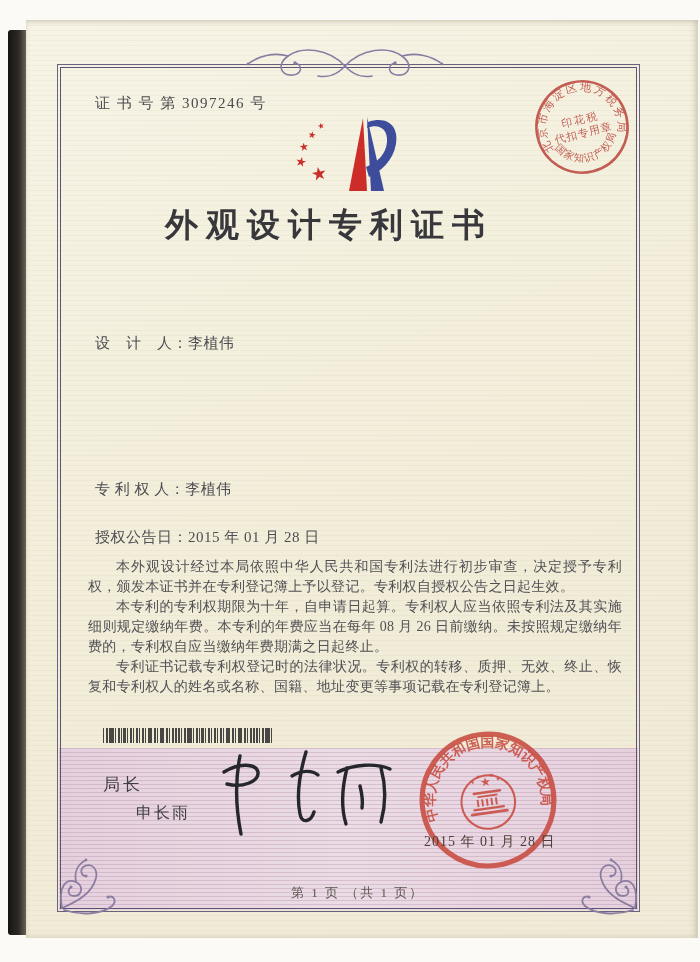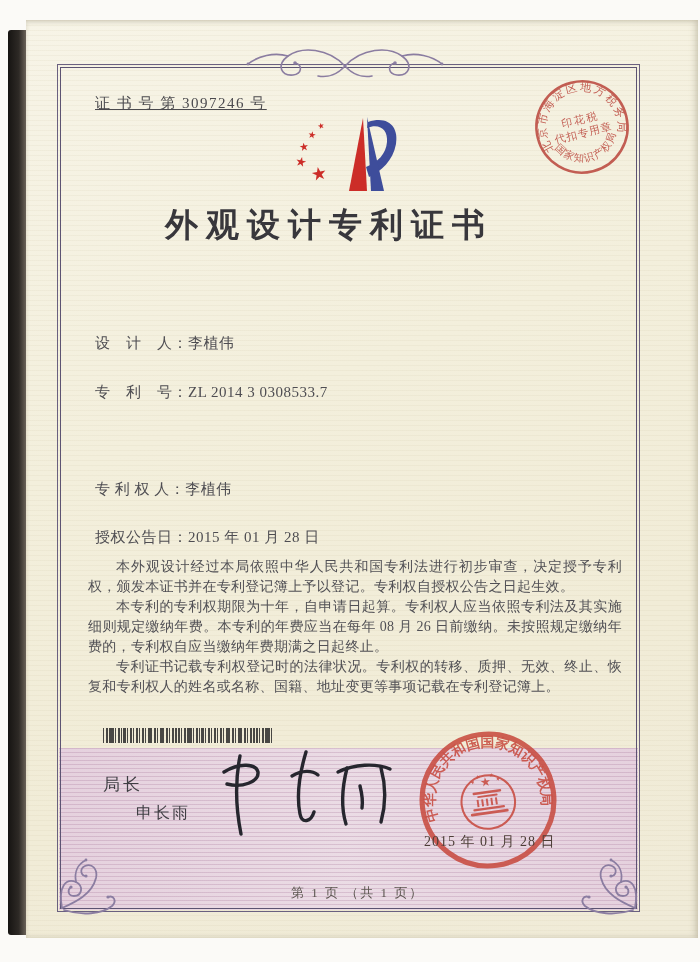--- a/index.html
+++ b/index.html
@@ -38,21 +38,20 @@
   .frame{
     position:absolute;left:31px;top:44px;width:583px;height:848px;
     border:1.2px solid #6a6080;
   }
   .frame::before{
     content:"";position:absolute;inset:2px;border:1.6px solid #5c5372;
   }
   .cert-no{
     position:absolute;left:69px;top:74px;font-size:15px;color:#4b4a4e;
     letter-spacing:1.5px;
-    text-decoration:underline;
   }
   .title{
     position:absolute;left:0;top:183px;width:606px;margin:0;text-align:center;
     font-size:33px;font-weight:bold;color:#38373c;letter-spacing:8px;
   }
   .logo{position:absolute;left:262px;top:92px;width:112px;height:86px;}
   .tax-stamp{
     position:absolute;left:507px;top:58px;width:98px;height:98px;
     transform:rotate(-14deg);opacity:.88;
   }
@@ -180,21 +179,20 @@
         <use href="#star" transform="translate(24,23) scale(3.8) rotate(10)"></use>
         <use href="#star" transform="translate(16,35) scale(4.4) rotate(-8)"></use>
         <use href="#star" transform="translate(13,50) scale(5.2) rotate(12)"></use>
         <use href="#star" transform="translate(31,62) scale(7.2) rotate(-10)"></use>
       </g>
     </svg>
 
     <h1 class="title">外观设计专利证书</h1>
 
     <div class="field-row f1"><span>设　计　人：</span><span>李植伟</span></div>
-    <div class="field-row f2"><span>专　利　号：</span><span>ZL 2014 3 0308533.7</span></div>
     <div class="field-row f4"><span>专 利 权 人：</span><span>李植伟</span></div>
     <div class="field-row f5"><span>授权公告日：</span><span>2015 年 01 月 28 日</span></div>
 
     <div class="body-text">
       <p>本外观设计经过本局依照中华人民共和国专利法进行初步审查，决定授予专利权，颁发本证书并在专利登记簿上予以登记。专利权自授权公告之日起生效。</p>
       <p>本专利的专利权期限为十年，自申请日起算。专利权人应当依照专利法及其实施细则规定缴纳年费。本专利的年费应当在每年 08 月 26 日前缴纳。未按照规定缴纳年费的，专利权自应当缴纳年费期满之日起终止。</p>
       <p>专利证书记载专利权登记时的法律状况。专利权的转移、质押、无效、终止、恢复和专利权人的姓名或名称、国籍、地址变更等事项记载在专利登记簿上。</p>
     </div>
 
     <div class="barcode"></div>

